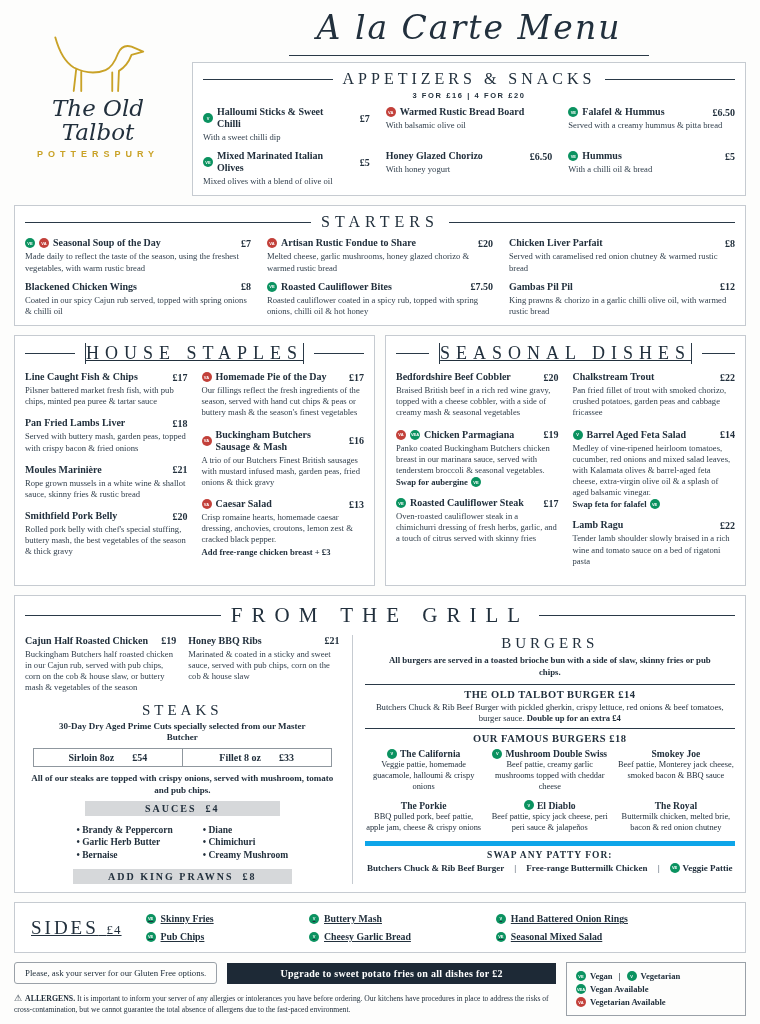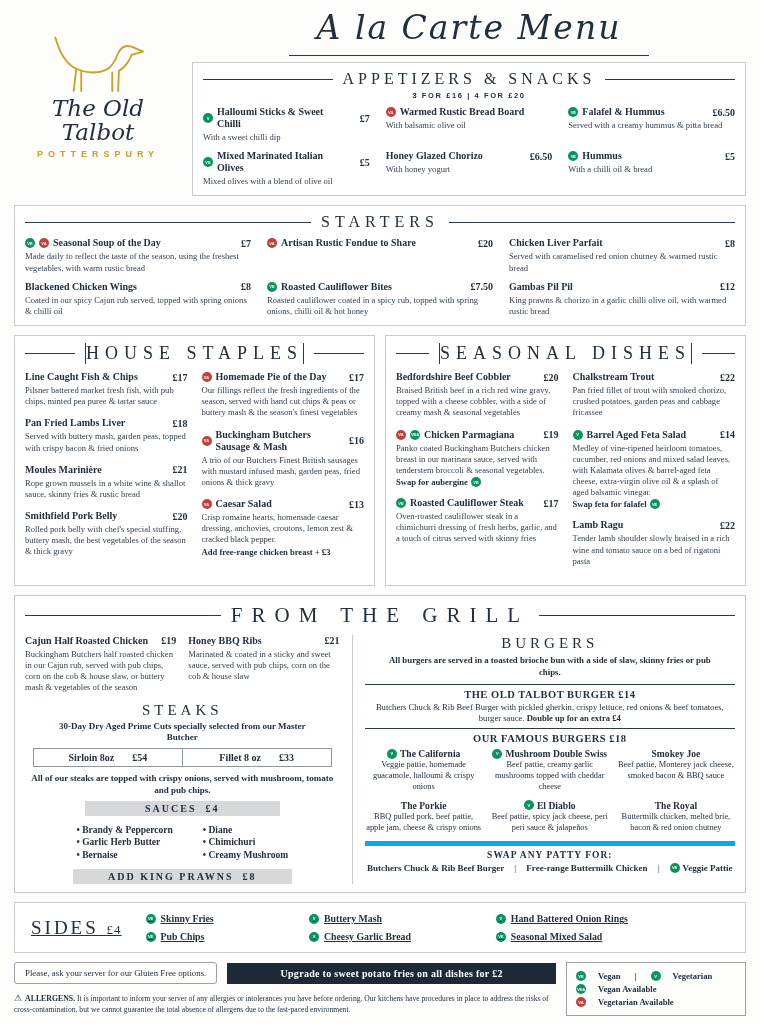--- a/index.html
+++ b/index.html
@@ -16,21 +16,21 @@
   .script-title { text-align:center; font-family:"DejaVu Serif",serif; font-style:italic; font-size:33px; letter-spacing:2px; padding:0 10px 6px; }
   .script-title span { display:inline-block; border-bottom:1.5px solid #2a3947; padding:0 28px 8px; }
 
   
   .box { border:1px solid #c6cbd1; padding:7px 10px 8px; margin-bottom:9px; background:#fff; }
   .rt { display:flex; align-items:center; gap:10px; margin-bottom:2px; }
   .rt .ln { flex:1; border-top:1px solid #2a3947; }
   .rt h2 { margin:0; font-weight:normal; white-space:nowrap; }
   .t-app { font-size:16px; letter-spacing:4px; }
   .t-starters { font-size:16px; letter-spacing:5px; }
-  .t-big { font-size:18px; letter-spacing:6px; padding:0 0; border-left:1.5px solid #2a3947; border-right:1.5px solid #2a3947; }
+  .t-big { font-size:18px; letter-spacing:6px; padding:0 0; border-left:1.5px solid #2a3947; border-right:1.5px solid #2a3947;text-decoration:underline; }
   .t-grill { font-size:21px; letter-spacing:9px; }
   .subtitle { text-align:center; font-family:"Liberation Sans",sans-serif; font-size:7.5px; font-weight:bold; letter-spacing:1.6px; margin:3px 0 6px; }
 
   .grid3 { display:grid; grid-template-columns:1fr 1fr 1fr; grid-template-rows:auto auto; grid-auto-flow:column; column-gap:16px; row-gap:7px; }
 
   .item .head { display:flex; align-items:center; gap:4px; }
   .item .name { font-weight:bold; font-size:10px; line-height:1.2; }
   .item .price { margin-left:auto; font-weight:bold; font-size:10px; padding-left:6px; white-space:nowrap; }
   .item .desc { font-size:8.6px; line-height:1.3; margin-top:2px; color:#33414e; }
   .item .note { font-size:8.6px; font-weight:bold; margin-top:1px; display:flex; align-items:center; gap:3px; }
@@ -91,21 +91,21 @@
   
   .footer { display:flex; gap:10px; align-items:stretch; }
   .f-left { flex:1; }
   .f-row { display:flex; gap:10px; align-items:center; }
   .gluten { border:1px solid #9aa1a8; border-radius:3px; font-size:8.8px; padding:5px 10px; white-space:nowrap; }
   .banner { flex:1; background:#1d2936; color:#fff; text-align:center; font-weight:bold; font-size:10px; padding:5px 8px; letter-spacing:0.3px; }
   .allergens { font-size:7.6px; margin:8px 0 0; line-height:1.4; }
   .allergens strong { font-size:7.8px; }
   .warn { font-size:9px; margin-right:3px; }
   .legend { border:1px solid #9aa1a8; padding:5px 9px; width:180px; font-size:8.6px; font-weight:bold; }
-  .legend-row { display:flex; align-items:center; gap:12px; margin:3px 0; }
+  .legend-row { display:flex; align-items:center; gap:4px; margin:3px 0; }
   .legend .lsep { margin:0 2px; }
 </style>
 </head>
 <body>
 
 <div class="page">
 
   <header class="header">
     <div class="logo">
       <svg viewBox="0 0 130 74" fill="none" stroke="#C9A227" stroke-width="2.2" stroke-linecap="round" stroke-linejoin="round">
@@ -199,20 +199,21 @@
             <span class="price">£8</span>
           </div>
         <div class="desc">Coated in our spicy Cajun rub served, topped with spring onions &amp; chilli oil</div>
       </div>
       <div class="item">
         <div class="head">
             <span class="dicon r">VA</span>
             <span class="name">Artisan Rustic Fondue to Share</span>
             <span class="price">£20</span>
           </div>
+        <div class="desc">Melted cheese, garlic mushrooms, honey glazed chorizo &amp; warmed rustic bread</div>
       </div>
       <div class="item">
         <div class="head">
             <span class="dicon g">VE</span>
             <span class="name">Roasted Cauliflower Bites</span>
             <span class="price">£7.50</span>
           </div>
         <div class="desc">Roasted cauliflower coated in a spicy rub, topped with spring onions, chilli oil &amp; hot honey</div>
       </div>
       <div class="item">

